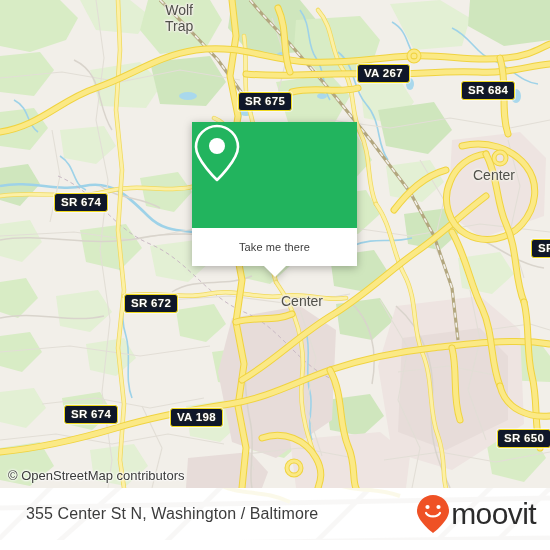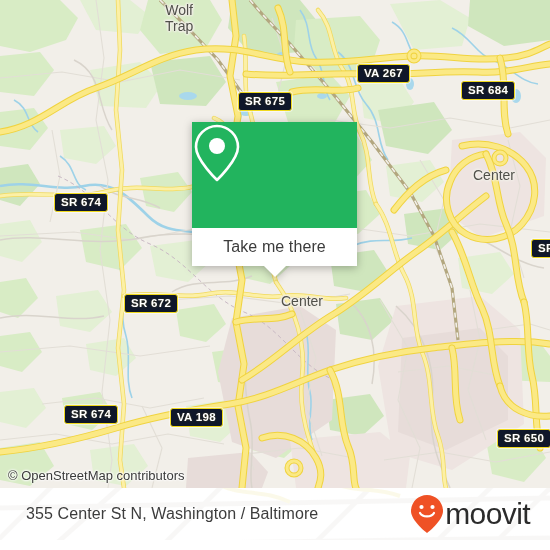--- a/index.html
+++ b/index.html
@@ -72,21 +72,21 @@
     height:106px;
     display:flex; align-items:center; justify-content:center;
   }
   #card-bottom {
     background:#ffffff;
     height:38px;
     display:flex; align-items:center; justify-content:center;
     position:relative;
   }
   #card-label {
-    font-size:16px;
+    font-size:11px;
     color:#3c3c3c;
     letter-spacing:.1px;
   }
   #card-tail {
     position:absolute;
     left:50%; bottom:-11px;
     margin-left:-11px;
     width:0; height:0;
     border-left:11px solid transparent;
     border-right:11px solid transparent;
@@ -106,21 +106,21 @@
     position:absolute;
     left:26px; top:50%;
     transform:translateY(-50%);
     font-size:16px;
     color:#3d3d3d;
     white-space:nowrap;
     letter-spacing:.1px;
   }
   #footer-logo {
     position:absolute;
-    right:20px; top:50%;
+    right:14px; top:50%;
     transform:translateY(-50%);
     display:flex; align-items:center;justify-content:center;
   }
   #moovit-word {
     font-size:30px;
     color:#2b2b2b;
     letter-spacing:-.6px;
     line-height:30px;
     margin-left:1px;
     font-weight:normal;

